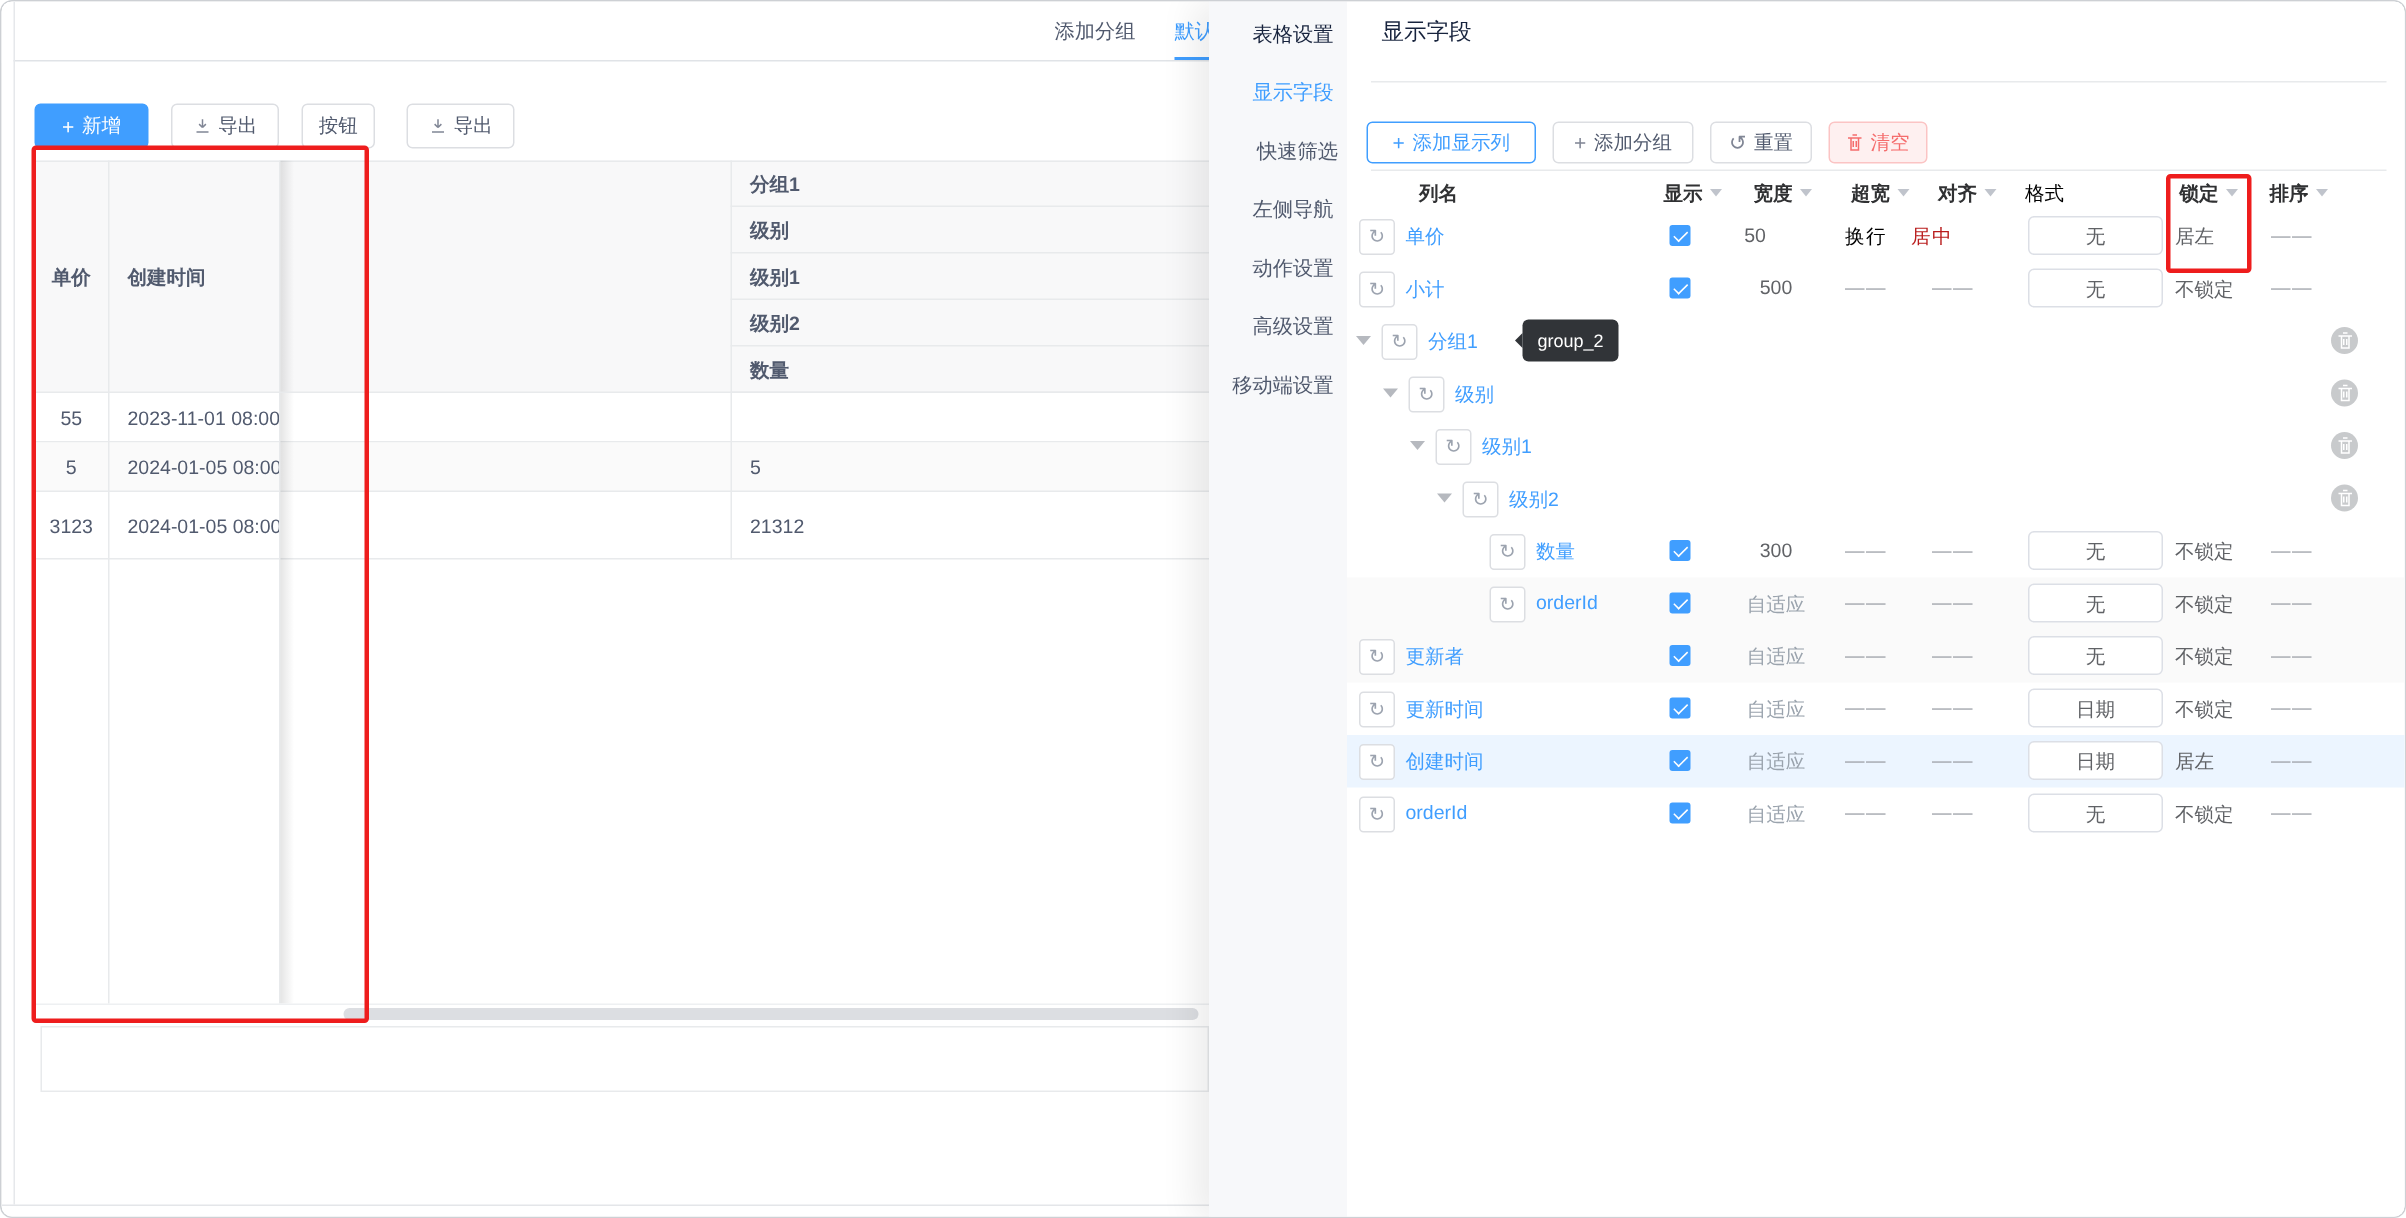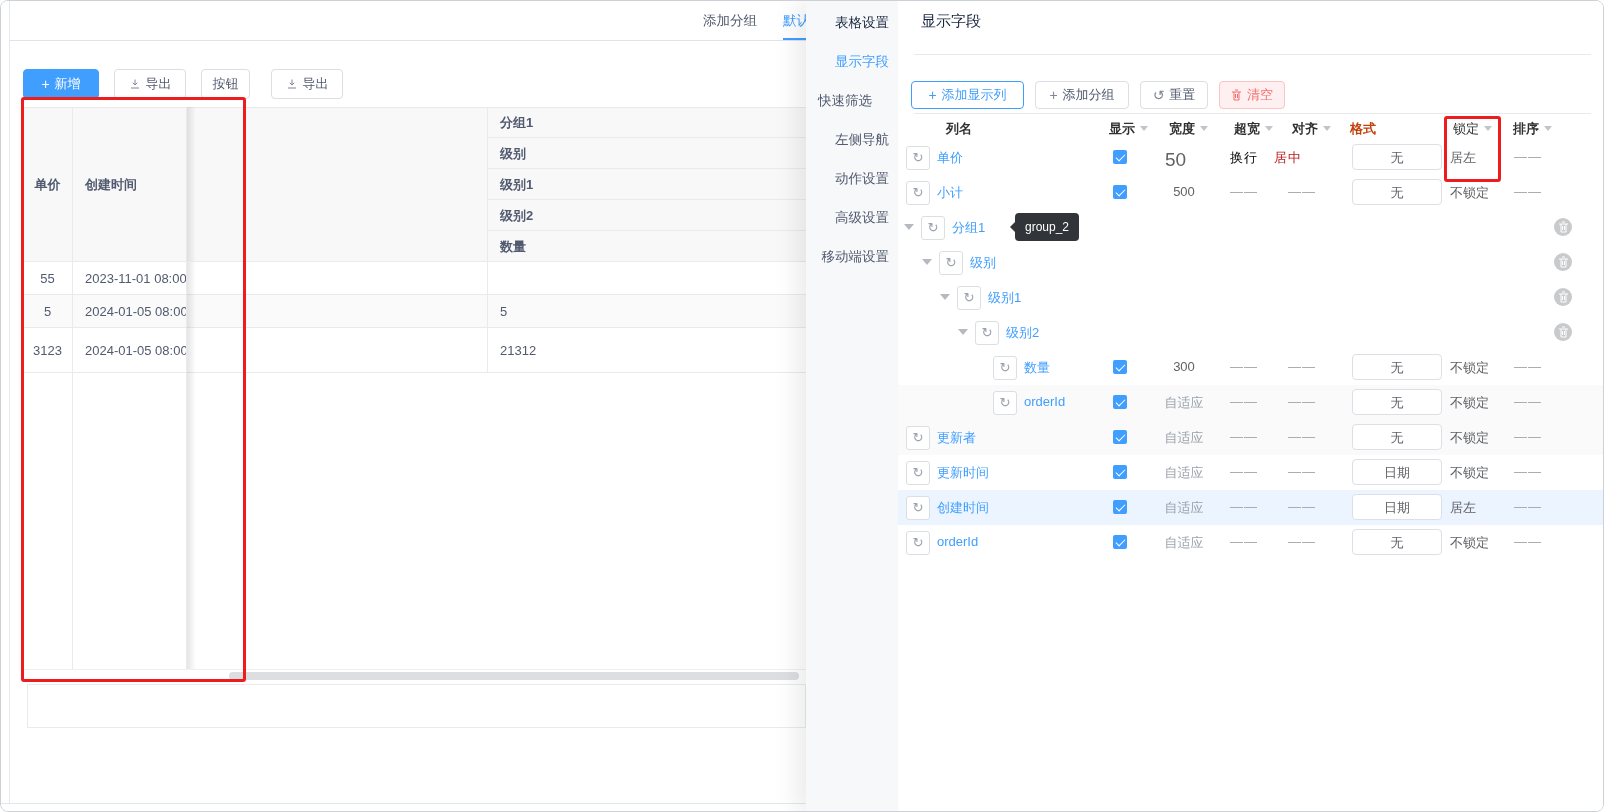--- a/index.html
+++ b/index.html
@@ -109,21 +109,21 @@
       </div>
     <div class="abs vline" style="left:8px;top:0;height:802px;background:#e6e8eb;"></div>
     <div class="abs hline" style="left:0;top:802px;width:805px;background:#e4e6e9;"></div>
     <div class="redbox" style="left:20px;top:96px;width:219px;height:579px;"></div>
   </div>
 
   <div class="panel">
     <div class="side" id="sidenav">
         <div style="position: absolute; left: 0px; right: 9px; top: 13px; text-align: right; font-size: 13.5px; color: rgb(23, 35, 61); font-weight: 500;">表格设置</div>
         <div style="position: absolute; left: 0px; right: 9px; top: 52px; text-align: right; font-size: 13.5px; cursor: pointer; color: rgb(64, 158, 255);">显示字段</div>
-        <div style="position: absolute; left: 0px; right: 26px; top: 91px; text-align: right; font-size: 13.5px; cursor: pointer; color: rgb(81, 90, 110);">快速筛选</div>
+        <div style="position: absolute; left: 0px; right: 6px; top: 91px; text-align: right; font-size: 13.5px; cursor: pointer; color: rgb(81, 90, 110);">快速筛选</div>
         <div style="position: absolute; left: 0px; right: 9px; top: 130px; text-align: right; font-size: 13.5px; cursor: pointer; color: rgb(81, 90, 110);">左侧导航</div>
         <div style="position: absolute; left: 0px; right: 9px; top: 169px; text-align: right; font-size: 13.5px; cursor: pointer; color: rgb(81, 90, 110);">动作设置</div>
         <div style="position: absolute; left: 0px; right: 9px; top: 208px; text-align: right; font-size: 13.5px; cursor: pointer; color: rgb(81, 90, 110);">高级设置</div>
         <div style="position: absolute; left: 0px; right: 9px; top: 247px; text-align: right; font-size: 13.5px; cursor: pointer; color: rgb(81, 90, 110);">移动端设置</div>
       </div>
     <div class="content">
       <div class="ptitle">显示字段</div>
       <div class="divider"></div>
       <div id="actionbtns">
           <div class="btn pout" style="position: absolute; left: 13px; top: 80px; width: 113px; height: 28px;">
@@ -153,30 +153,30 @@
             <span>清空</span>
           </div>
         </div>
       <div class="hline" style="left:16px;right:14px;top:112px;"></div>
       <div id="gridhead">
           <div style="position: absolute; left: 48px; top: 119px; font-size: 13px; font-weight: bold; color: rgb(48, 49, 51);"><span>列名</span></div>
           <div style="position: absolute; left: 211px; top: 119px; font-size: 13px; font-weight: bold; color: rgb(48, 49, 51); cursor: pointer;"><span>显示</span><span class="caret"></span></div>
           <div style="position: absolute; left: 271px; top: 119px; font-size: 13px; font-weight: bold; color: rgb(48, 49, 51); cursor: pointer;"><span>宽度</span><span class="caret"></span></div>
           <div style="position: absolute; left: 336px; top: 119px; font-size: 13px; font-weight: bold; color: rgb(48, 49, 51); cursor: pointer;"><span>超宽</span><span class="caret"></span></div>
           <div style="position: absolute; left: 394px; top: 119px; font-size: 13px; font-weight: bold; color: rgb(48, 49, 51); cursor: pointer;"><span>对齐</span><span class="caret"></span></div>
-          <div style="position: absolute; left: 452px; top: 119px; font-size: 13px; font-weight: bold; color: #c2410c;"><span>格式</span></div>
-          <div style="position: absolute; left: 555px; top: 119px; font-size: 13px; font-weight: normal; color: rgb(48, 49, 51); cursor: pointer;"><span>锁定</span><span class="caret"></span></div>
+          <div style="position: absolute; left: 452px; top: 119px; font-size: 13px; font-weight: normal; color: #000000;"><span>格式</span></div>
+          <div style="position: absolute; left: 555px; top: 119px; font-size: 13px; font-weight: bold; color: rgb(48, 49, 51); cursor: pointer;"><span>锁定</span><span class="caret"></span></div>
           <div style="position: absolute; left: 615px; top: 119px; font-size: 13px; font-weight: bold; color: rgb(48, 49, 51); cursor: pointer;"><span>排序</span><span class="caret"></span></div>
         </div>
       <div id="gridrows">
           <div style="position: absolute; left: 0px; right: 0px; top: 139px; height: 35px; background: transparent;">
             <div class="swapbtn" style="position: absolute; left: 8px; top: 6px;">↻</div>
             <div style="position: absolute; left: 39px; top: 9px; font-size: 13px; color: rgb(64, 158, 255); cursor: pointer;">单价</div>
             <div class="chk" style="position: absolute; left: 215px; top: 10px; cursor: pointer;"></div>
-            <div style="position: absolute; left: 267px; top: 9px; width: 68px; text-align: left; font-size: 19px; color: rgb(96, 98, 102);">50</div>
+            <div style="position: absolute; left: 238px; top: 9px; width: 68px; text-align: center; font-size: 13px; color: rgb(96, 98, 102);">50</div>
             <div style="position: absolute; left: 318px; top: 9px; width: 56px; text-align: center; font-size: 13px; color: #000000; letter-spacing: 1px;">换行</div>
             <div style="position: absolute; left: 376px; top: 9px; width: 56px; text-align: left; font-size: 13px; color: #b91c1c; letter-spacing: 1px;">居中</div>
             <div class="sel" style="position: absolute; left: 454px; top: 4px;">无</div>
             <div style="position: absolute; left: 552px; top: 9px; font-size: 13px; color: rgb(96, 98, 102); white-space: nowrap;">居左</div>
             <div style="position: absolute; left: 602px; top: 9px; width: 56px; text-align: center; font-size: 13px; color: rgb(160, 164, 171); letter-spacing: 1px;">——</div>
           </div>
           <div style="position: absolute; left: 0px; right: 0px; top: 174px; height: 35px; background: transparent;">
             <div class="swapbtn" style="position: absolute; left: 8px; top: 6px;">↻</div>
             <div style="position: absolute; left: 39px; top: 9px; font-size: 13px; color: rgb(64, 158, 255); cursor: pointer;">小计</div>
             <div class="chk" style="position: absolute; left: 215px; top: 10px; cursor: pointer;"></div>

